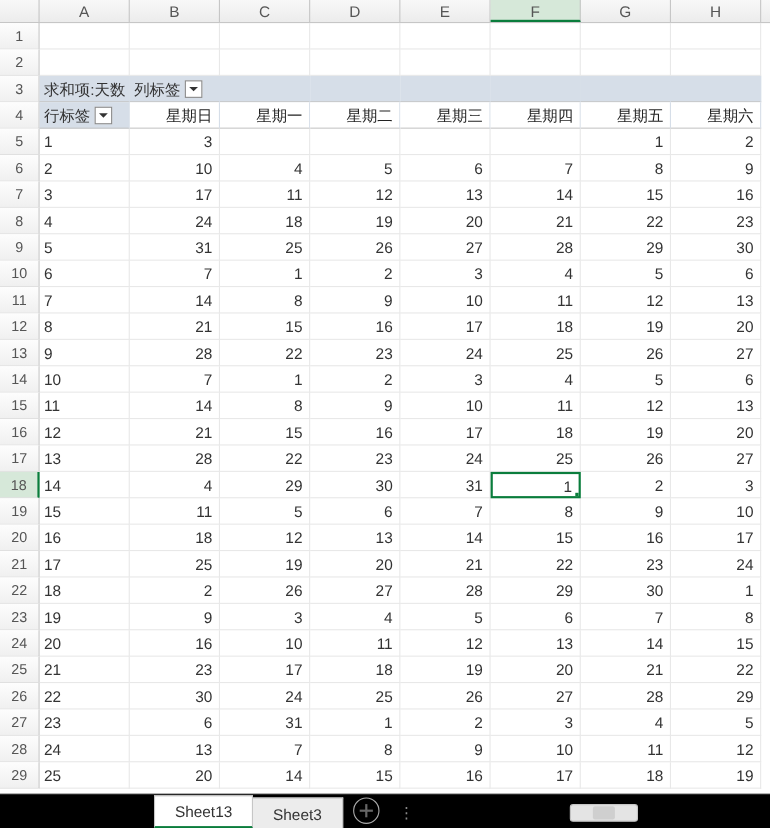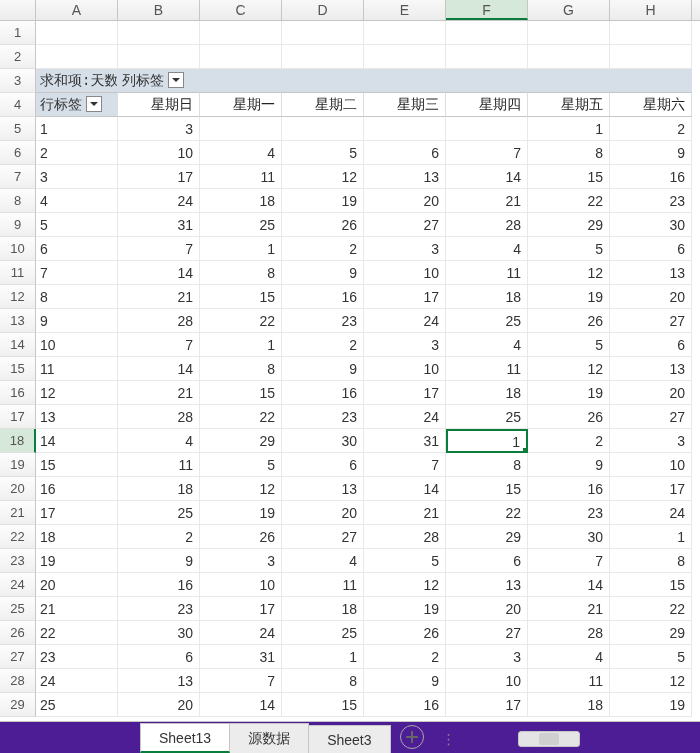--- a/index.html
+++ b/index.html
@@ -79,21 +79,20 @@
     box-sizing: border-box;
     overflow: hidden;
     white-space: nowrap;
     color:#333;
   }
   .cell.left { text-align: left; padding-left:4px; padding-right:0;}
   .cell.hdrfill {
     background: #d6dee8;
     border-right: 1px solid #d6dee8;
     border-bottom: 1px solid #c6c6c6;
-    font-family: Liberation Mono, monospace;
   }
   .cell.colhdr {
     background: #fff;
     font-weight:normal;
     color:#222;
   }
   .cell.selected {
     border: 2px solid #0a7d3c;
     line-height: 22px;
     position: relative;
@@ -120,21 +119,21 @@
     position:absolute;
     left:3px; top:5px;
     border-left:4px solid transparent;
     border-right:4px solid transparent;
     border-top:4px solid #333;
   }
   .tabs {
     position: absolute;
     left:0; right:0; bottom:0;
     height:31px;
-    background:#4c1d95;
+    background:#000000;
     border-top:1px solid #c6c6c6;
     display:flex;
     align-items:flex-end;
     padding-left:140px;
   }
   .tab {
     padding:6px 18px 5px;
     font-size:14px;
     color:#333;
     border:1px solid #c6c6c6;
@@ -524,20 +523,19 @@
         <div class="cell ">17</div>
         <div class="cell ">18</div>
         <div class="cell ">19</div>
       </div>
     </div>
 
 </div>
 
 <div class="tabs">
   <div class="tab active">Sheet13</div>
-    <div class="tab">源数据</div>
     <div class="tab">Sheet3</div>
   <div class="tab-add"></div>
   <div class="tab-dots">⋮</div>
   <div class="scroll-track">
     <div class="scroll-thumb"></div>
   </div>
 </div>
 
 </body></html>

